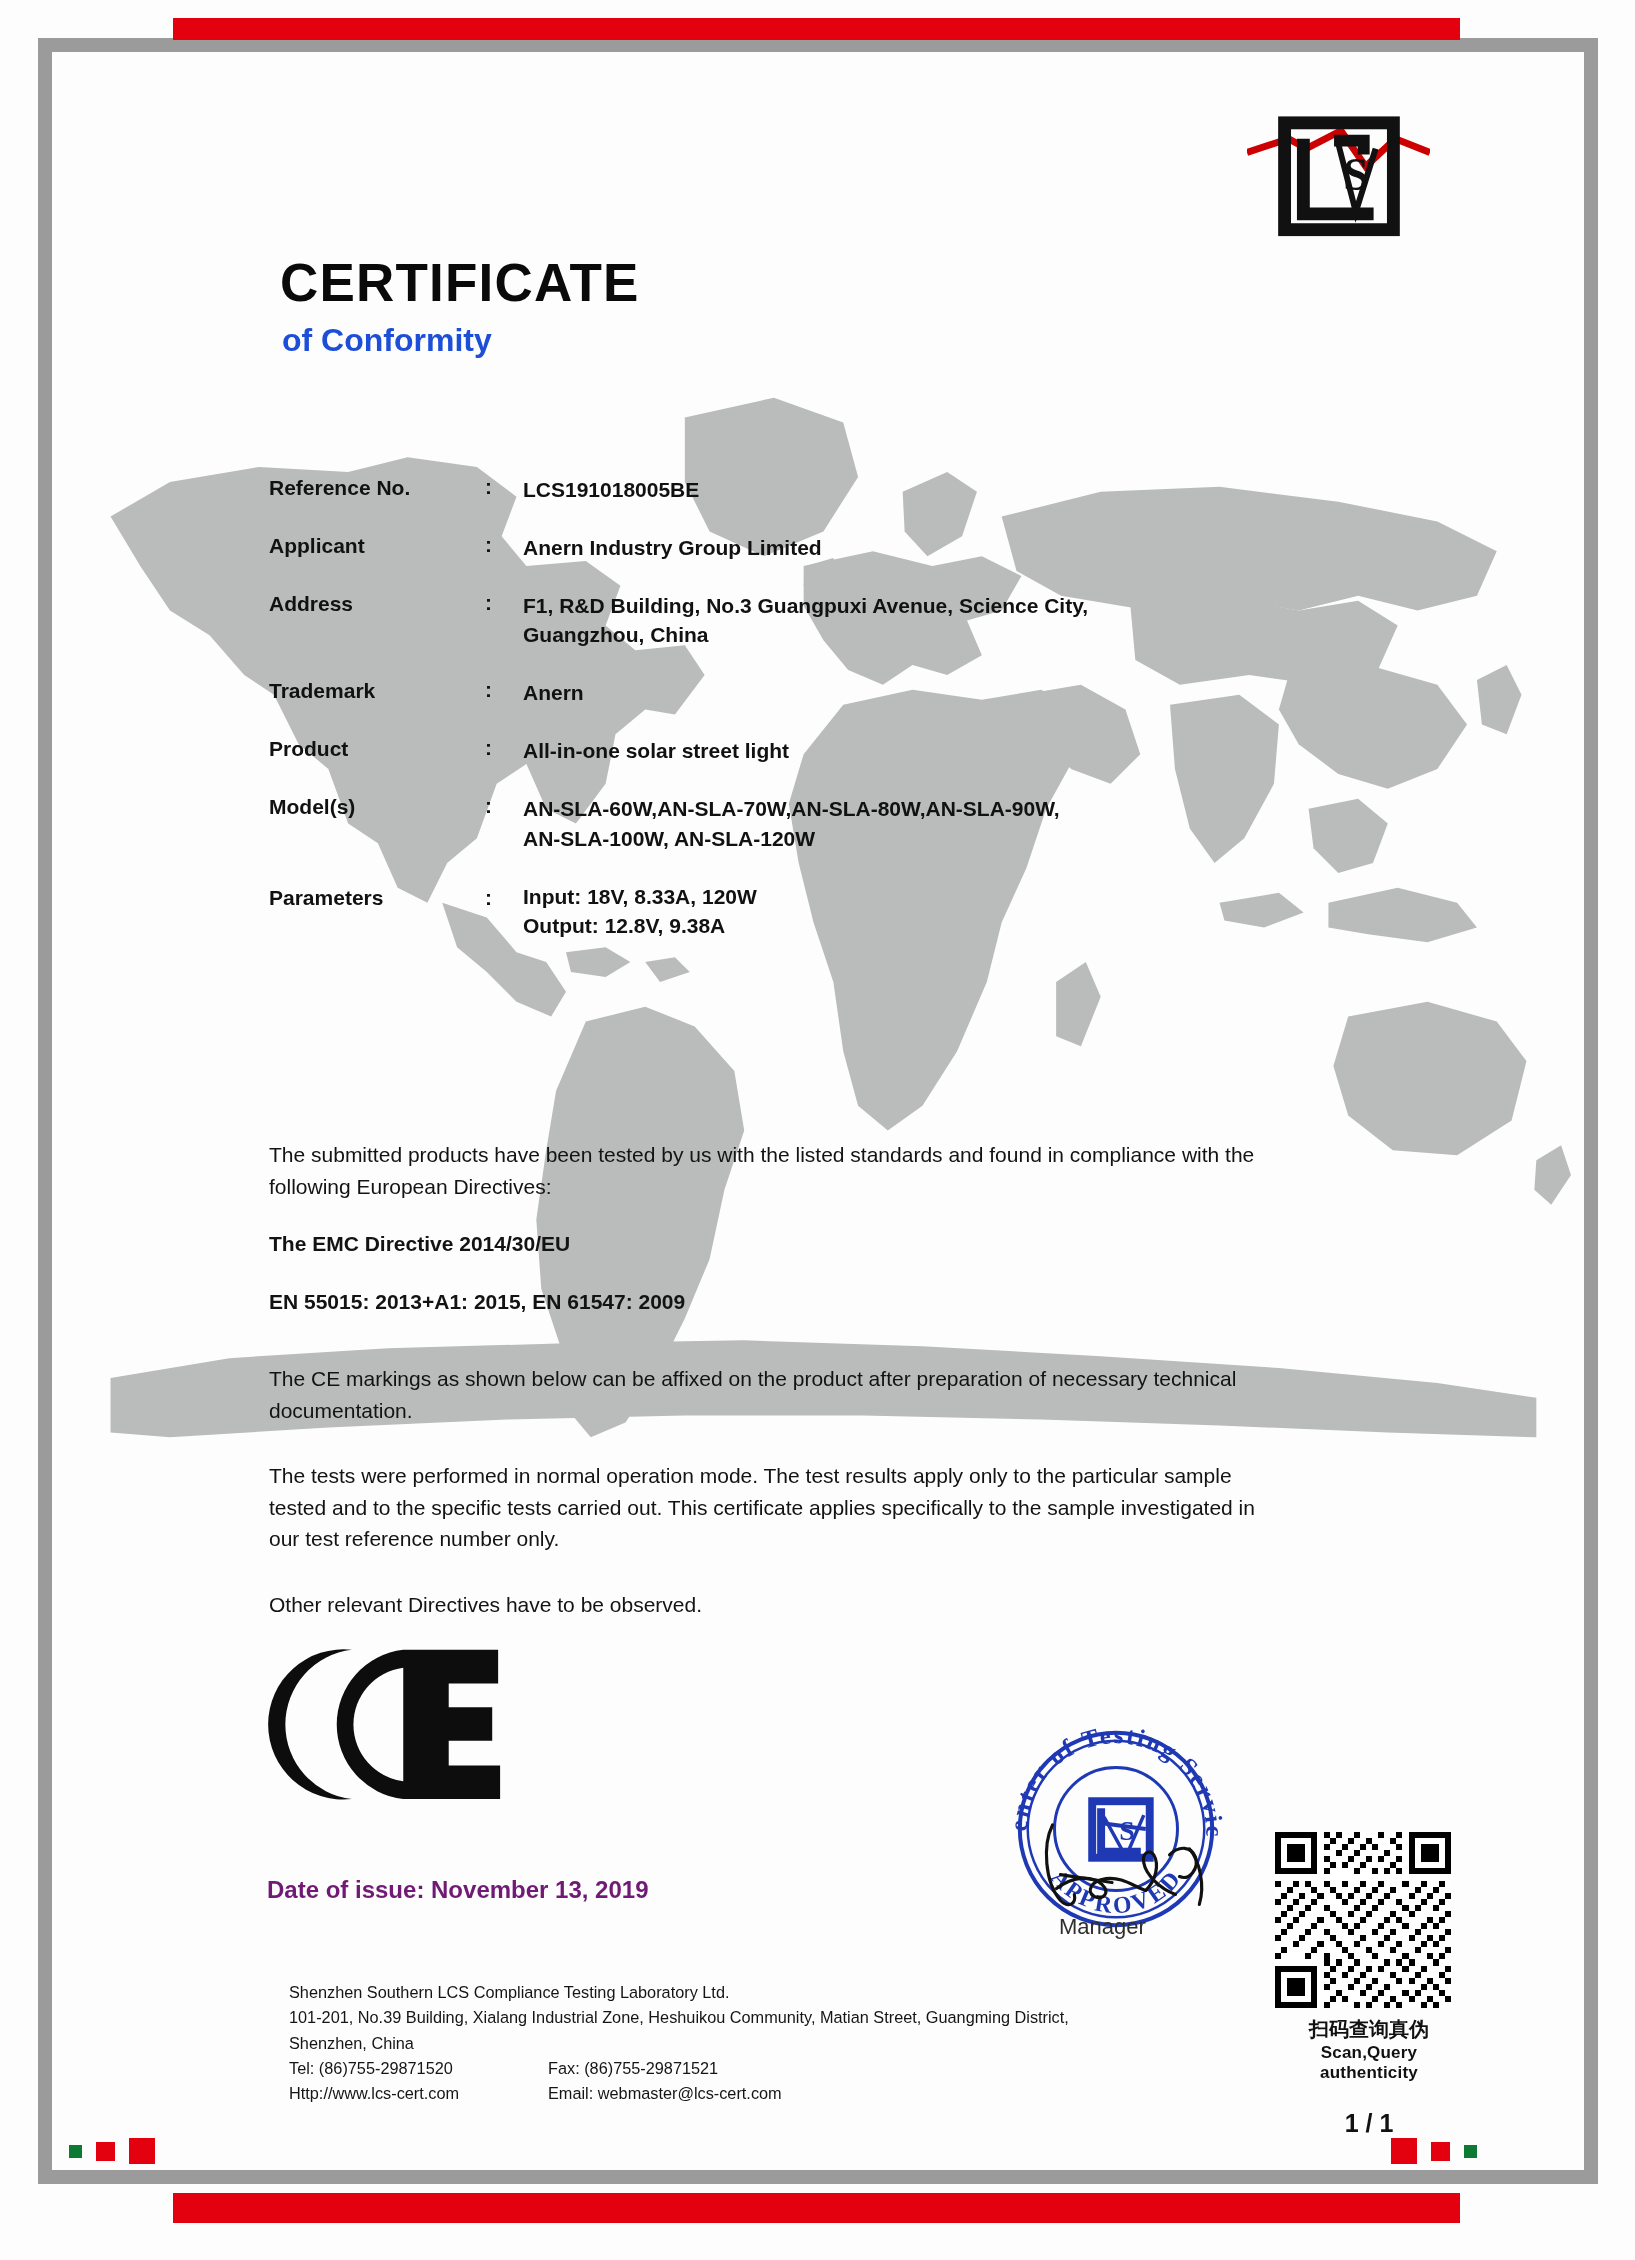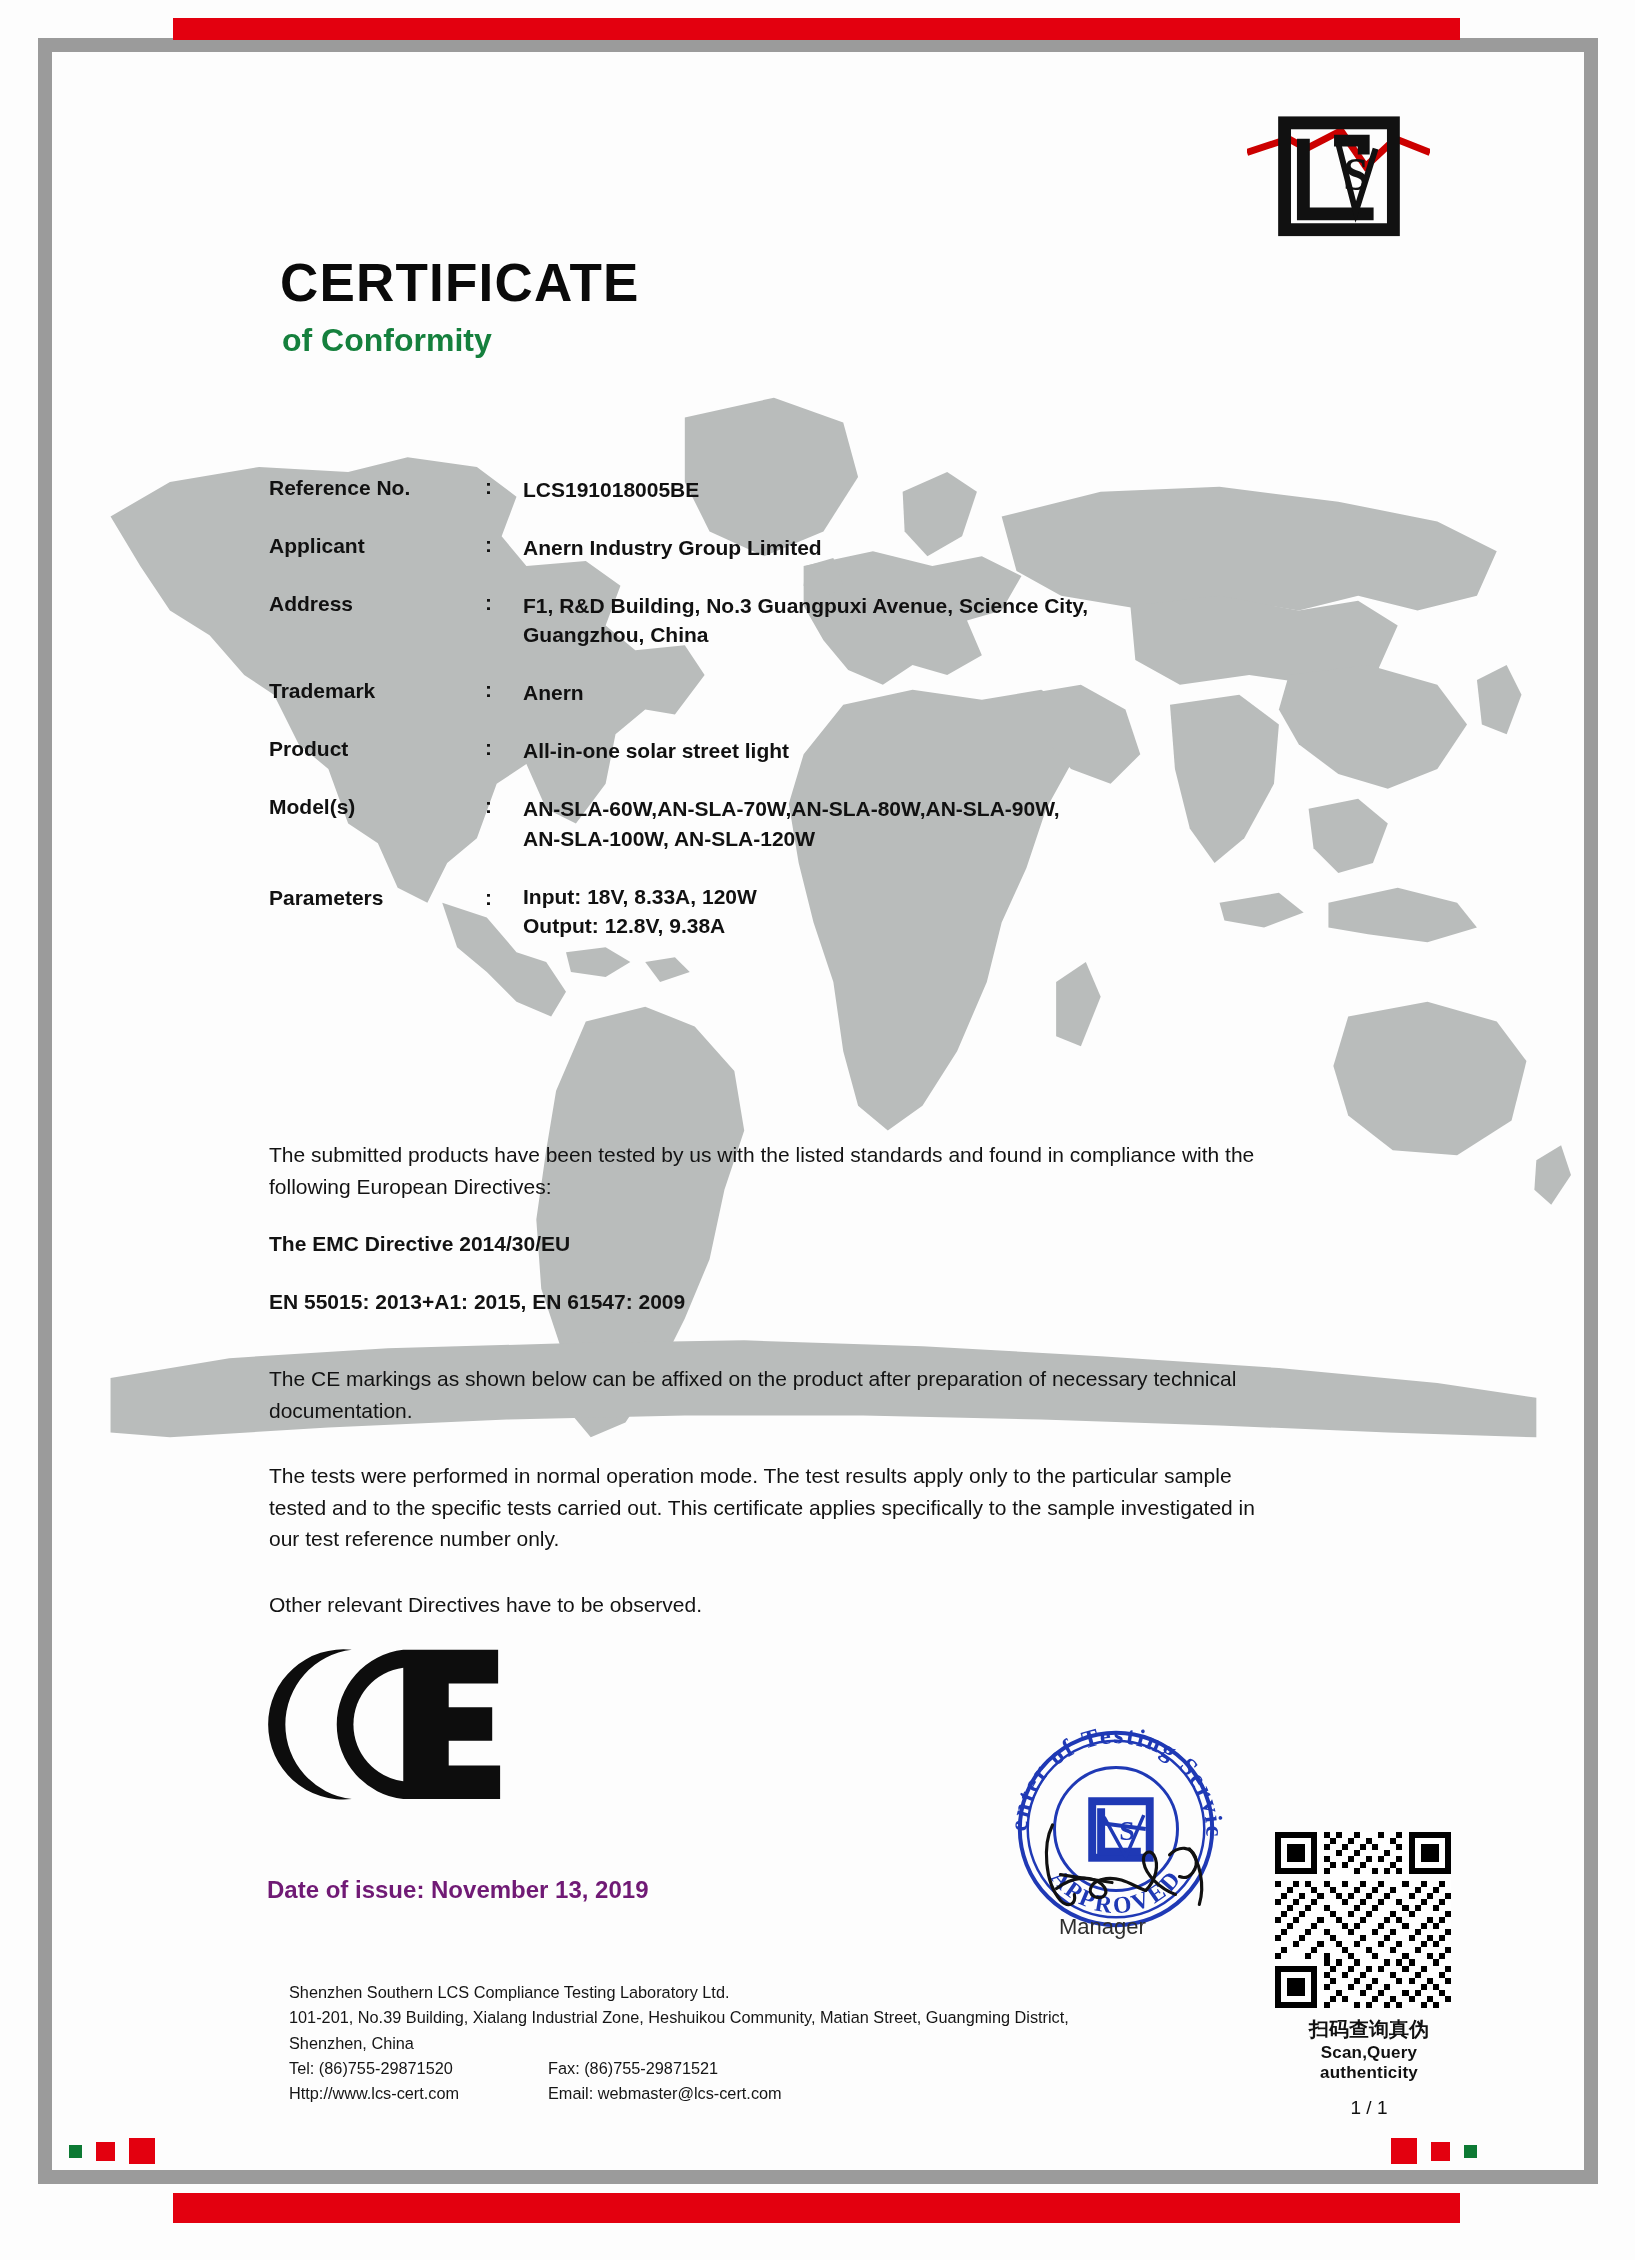--- a/index.html
+++ b/index.html
@@ -86,21 +86,21 @@
     font-size: 53px;
     font-weight: bold;
     letter-spacing: 1.2px;
     color: #0a0a0a;
   }
   #page-subtitle {
     position: absolute;
     left: 282px; top: 322px;
     font-size: 32px;
     font-weight: bold;
-    color: #15803d;
+    color: #1d4ed8;
   }
 
   
   #fields-block {
     position: absolute;
     left: 269px; top: 475px;
     width: 1049px;
   }
   .field-row {
     display: flex;
@@ -213,23 +213,23 @@
     color: #111;
     font-family: "DejaVu Sans", sans-serif;
   }
   #qr-caption-en {
     font-size: 17px;
     font-weight: bold;
     color: #111;
     letter-spacing: 0.2px;
   }
   #page-number {
-    margin-top: 14px;
-    font-size: 19px;
-    font-weight: normal;
+    margin-top: 26px;
+    font-size: 25px;
+    font-weight: bold;
     color: #111;
   }
 </style>
 </head>
 <body>
 
 <div id="certificate-page">
 
   <div id="world-map-watermark">
     <svg viewBox="0 0 1548 1420" xmlns="http://www.w3.org/2000/svg">

